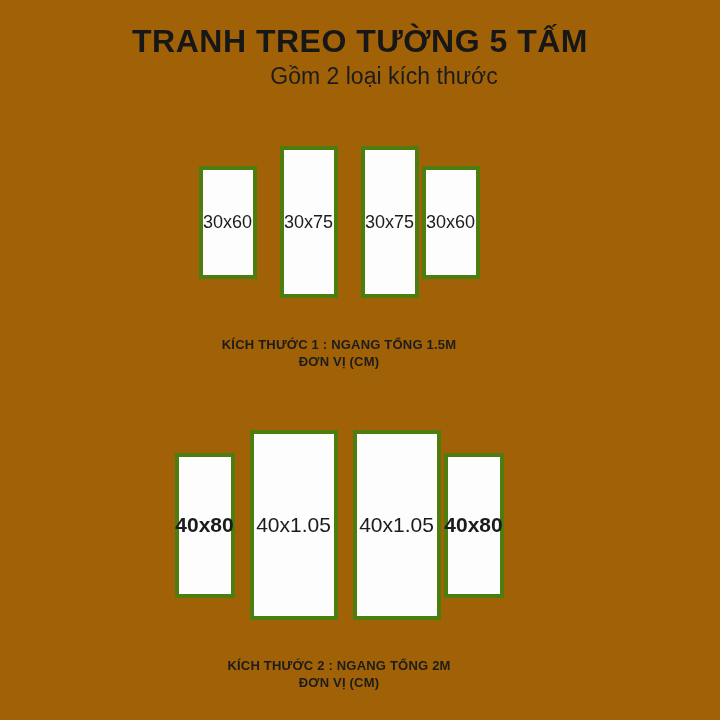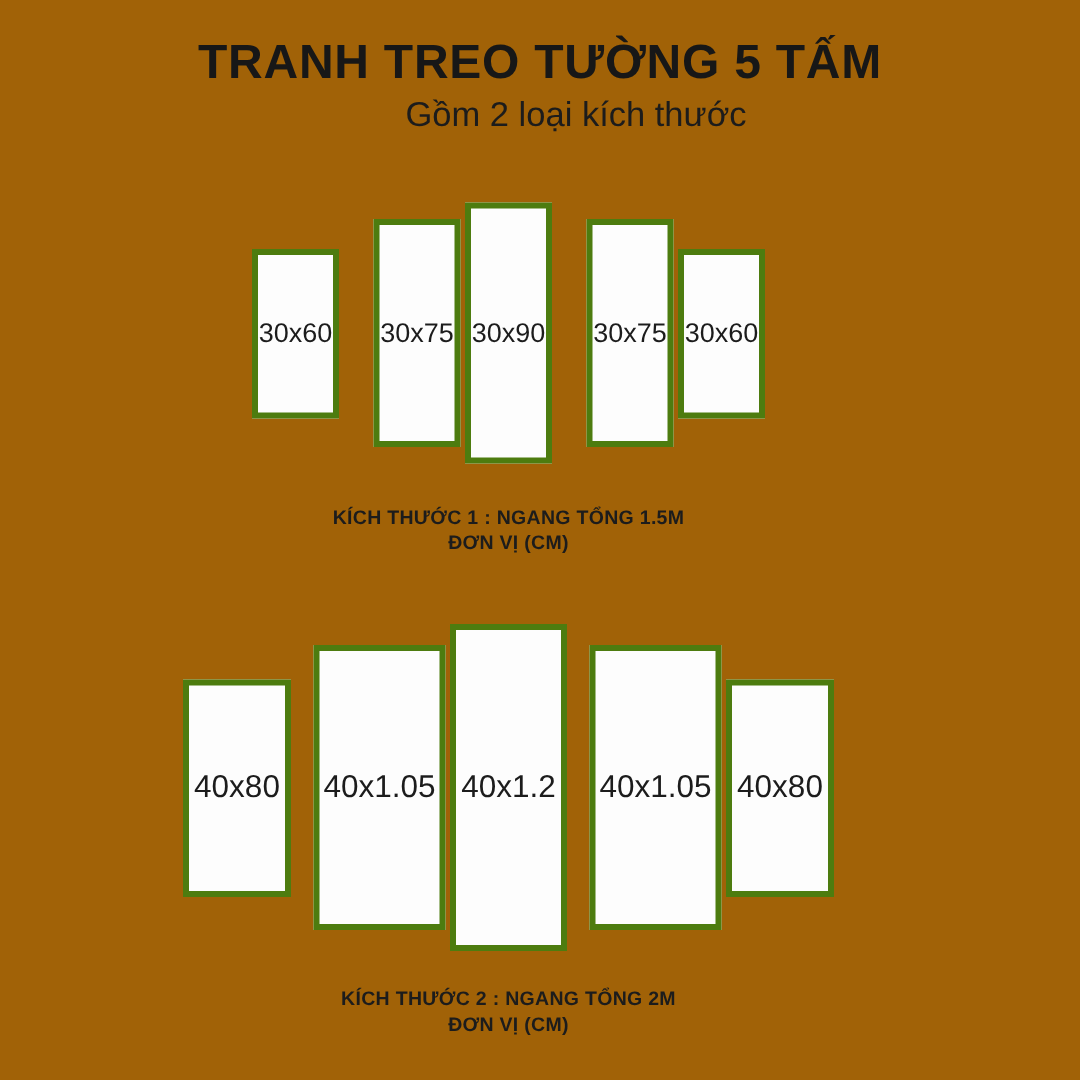--- a/index.html
+++ b/index.html
@@ -45,21 +45,21 @@
     background: #fdfdfd;
     display: flex;
     align-items: center;
     justify-content: center;
   }
   .plabel { font-size: 18px; color: #1c1c1c; white-space: nowrap; }
   .group2 .plabel { font-size: 21px; }
   .g1p1, .g1p5 { width: 58px; height: 113px; }
   .g1p2, .g1p4 { width: 58px; height: 152px; margin-left: 20px; }
   .g1p3       { width: 58px; height: 174px; }
-  .g2p1, .g2p5 { width: 72px; height: 145px; }
+  .g2p1, .g2p5 { width: 60px; height: 145px; font-weight: bold; }
   .g2p2, .g2p4 { width: 88px; height: 190px; margin-left: 12px; }
   .g2p3       { width: 78px; height: 218px; }
   .caption {
     text-align: center;
     font-size: 13px;
     font-weight: 700;
     line-height: 17px;
     letter-spacing: 0.2px;
     color: #1c1c1c;
   }
@@ -76,46 +76,40 @@
 
   <div class="diagram">
 
     <div class="group group1">
       <div class="panel g1p1">
         <span class="plabel">30x60</span>
       </div>
       <div class="panel g1p2">
         <span class="plabel">30x75</span>
       </div>
-      <div class="panel g1p3">
-        <span class="plabel">30x90</span>
-      </div>
       <div class="panel g1p4">
         <span class="plabel">30x75</span>
       </div>
       <div class="panel g1p5">
         <span class="plabel">30x60</span>
       </div>
     </div>
 
     <div class="caption caption1">
       <div>KÍCH THƯỚC 1 : NGANG TỔNG 1.5M</div>
       <div>ĐƠN VỊ (CM)</div>
     </div>
 
     <div class="group group2">
       <div class="panel g2p1">
         <span class="plabel">40x80</span>
       </div>
       <div class="panel g2p2">
         <span class="plabel">40x1.05</span>
       </div>
-      <div class="panel g2p3">
-        <span class="plabel">40x1.2</span>
-      </div>
       <div class="panel g2p4">
         <span class="plabel">40x1.05</span>
       </div>
       <div class="panel g2p5">
         <span class="plabel">40x80</span>
       </div>
     </div>
 
     <div class="caption caption2">
       <div>KÍCH THƯỚC 2 : NGANG TỔNG 2M</div>

